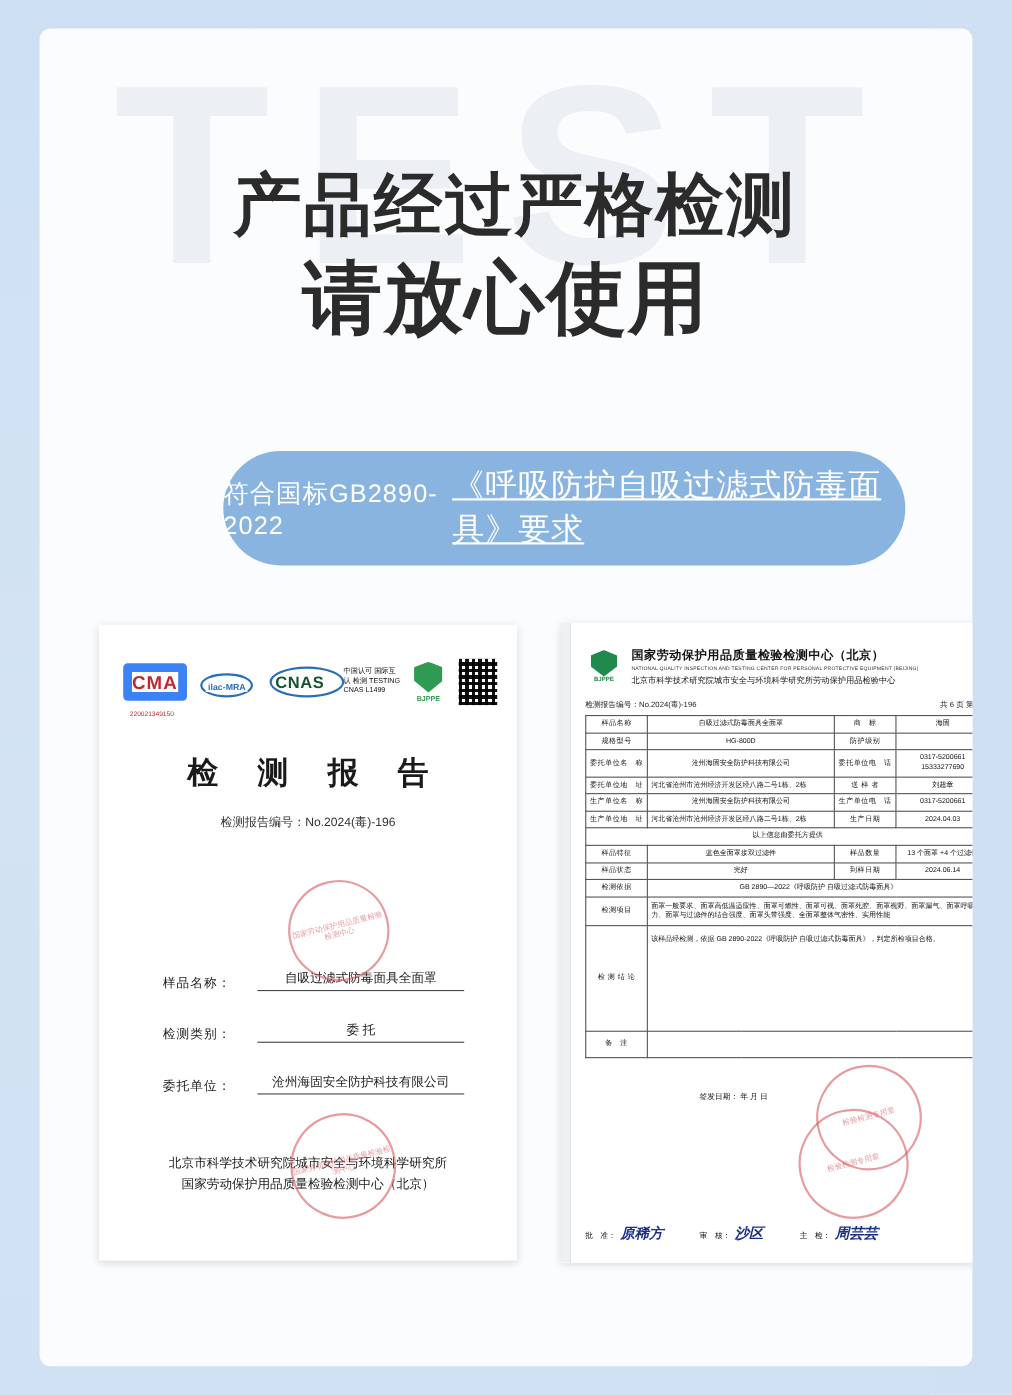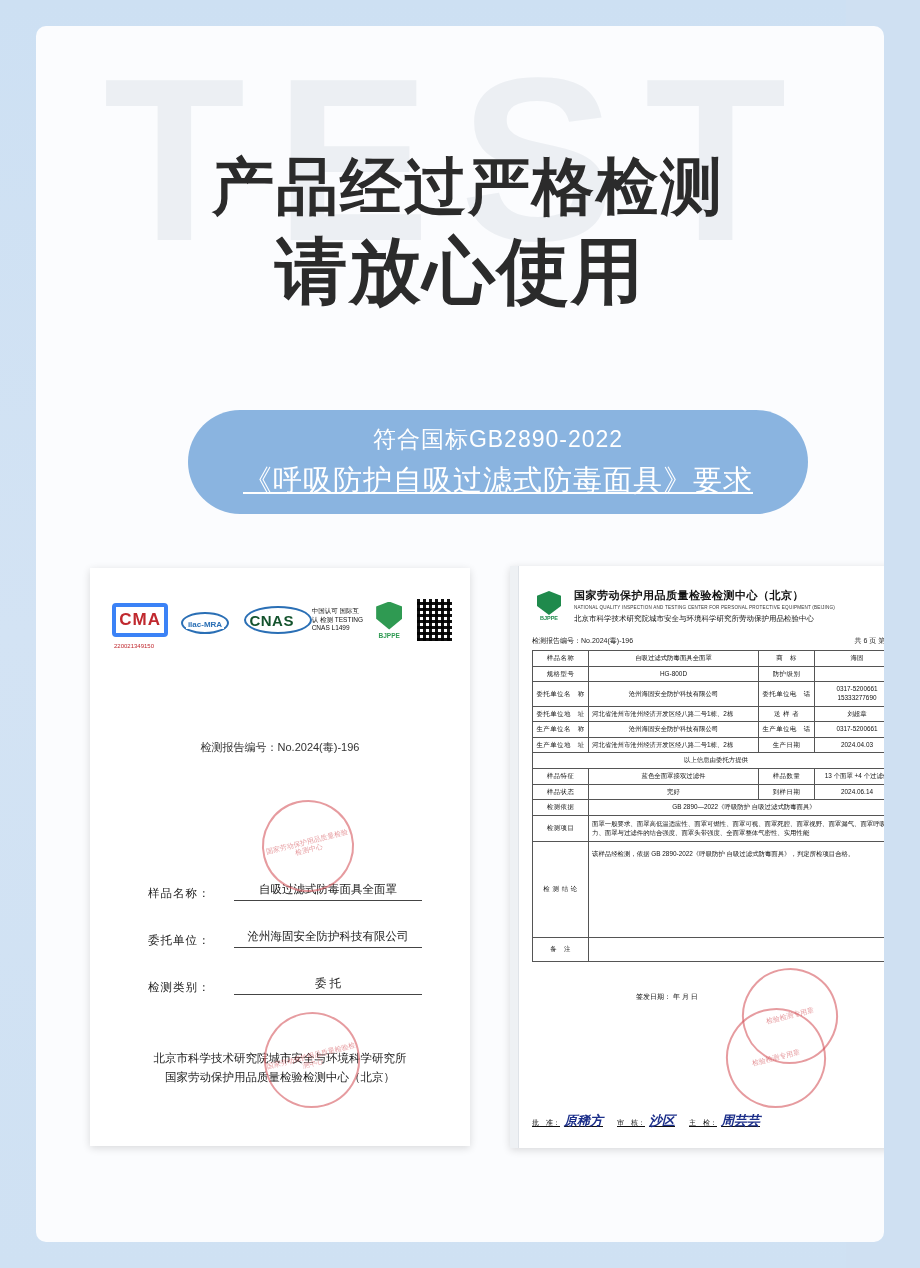--- a/index.html
+++ b/index.html
@@ -53,27 +53,26 @@
   .headline .l2 {
     font-size: 72px;
     font-weight: 800;
     color: #2b2b2b;
     letter-spacing: 2px;
     line-height: 1.12;
     margin-top: 10px;
   }
   .pill {
     position: absolute;
-    left: 152px; top: 384px;
+    left: 167px; top: 384px;
     width: 620px; height: 104px;
     background: #8ab4e0;
     border-radius: 52px;
     color: #ffffff;
     display: flex;
-    flex-direction: column;
     align-items: center;
     justify-content: center;
     gap: 6px;
   }
   .pill .p1 { font-size: 23px; letter-spacing: 1px; }
   .pill .p2 { font-size: 29px; letter-spacing: 1px; text-decoration: underline; }
 
   
   .doc {
     position: absolute;
@@ -91,23 +90,23 @@
     border-right: 1px solid #dfe3e8;
   }
 
   
   .logos {
     position: absolute; left: 22px; top: 26px; right: 18px;
     height: 52px;
     display: flex; align-items: center; gap: 10px;
   }
   .logo-cma {
-    width: 66px; height: 34px; border: 4px solid #3b82f6; border-radius: 4px;
+    width: 66px; height: 34px; border: 8px solid #3b82f6; border-radius: 4px;
     color: #c0282e; font-weight: 700; font-size: 17px;
-    display: flex; align-items: center; justify-content: center;
+    display: flex; align-items: flex-start; justify-content: center;
     letter-spacing: 1px;
     position: relative;
   }
   .cma-num {
     position: absolute; left: -2px; top: 36px; font-size: 6px; color: #c0282e;
     letter-spacing: 0; white-space: nowrap; font-weight: 400;
   }
   .logo-ilac {
     width: 64px; height: 34px; display: flex; flex-direction: column;
     align-items: center; justify-content: center;
@@ -211,21 +210,21 @@
   table.rpt td {
     border: 1px solid #555; padding: 3px 3px; vertical-align: middle;
     line-height: 1.35;
   }
   td.lbl { text-align: center; width: 56px; background: #fff; letter-spacing: .5px; }
   td.ctr { text-align: center; }
   td.lft { text-align: left; padding-left: 5px; }
   .tall { height: 26px; }
   .r-sign {
     position: absolute; left: 22px; right: 14px; bottom: 18px;
-    display: flex; align-items: center; gap: 14px; font-size: 7px; color: #111; text-decoration: underline;
+    display: flex; align-items: center; gap: 33px; font-size: 7px; color: #111;
   }
   .sign-item { display: flex; align-items: baseline; gap: 4px; }
   .sign-hand {
     font-family: "Liberation Serif", serif; font-size: 13px; color: #1c2f8a;
     font-style: italic; font-weight: 700;
   }
   .stamp-r1 { left: 706px; top: 942px; width: 96px; height: 96px; }
   .stamp-r2 { left: 690px; top: 982px; width: 100px; height: 100px; }
   .issue-date {
     position: absolute; left: 600px; top: 966px; font-size: 7px; color: #111;
@@ -265,34 +264,35 @@
           <span>CNAS</span>
         </div>
         <div class="cn-approve">中国认可 国际互认 检测 TESTING CNAS L1499</div>
         <div class="logo-bjppe">
           <div class="shield"></div>
           <div class="bjppe-txt">BJPPE</div>
         </div>
         <div class="qr"></div>
       </div>
 
+      <div class="doc-title">检 测 报 告</div>
       <div class="doc-reportno">检测报告编号：No.2024(毒)-196</div>
 
       <div class="fields">
         <div class="field-row">
           <div class="field-label">样品名称：</div>
           <div class="field-value">自吸过滤式防毒面具全面罩</div>
         </div>
         <div class="field-row">
+          <div class="field-label">检测类别：</div>
+          <div class="field-value">委  托</div>
+        </div>
+        <div class="field-row">
           <div class="field-label">委托单位：</div>
           <div class="field-value">沧州海固安全防护科技有限公司</div>
-        </div>
-        <div class="field-row">
-          <div class="field-label">检测类别：</div>
-          <div class="field-value">委  托</div>
         </div>
       </div>
 
       <div class="doc-footer">
         <div>北京市科学技术研究院城市安全与环境科学研究所</div>
         <div>国家劳动保护用品质量检验检测中心（北京）</div>
       </div>
     </div>
 
     <div class="stamp stamp-a">国家劳动保护用品质量检验检测中心</div>

